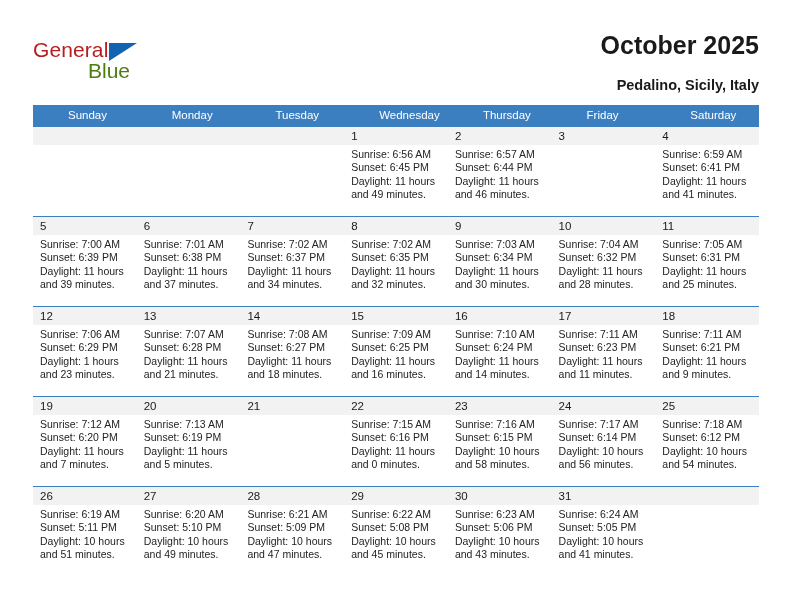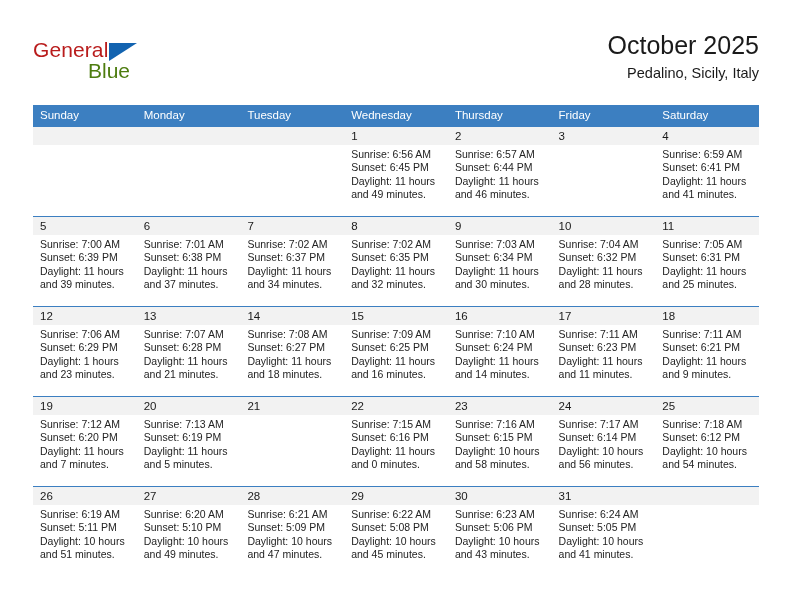--- a/index.html
+++ b/index.html
@@ -61,32 +61,33 @@
     height: 0;
     border-left: 28px solid #1263b0;
     border-bottom: 18px solid transparent;
   }
 
   .title-block {
     position: absolute;
     right: 0;
     top: 0;
     text-align: right;
+    font-weight: bold;
   }
   .cal-title {
     font-size: 25px;
     color: #1a1a1a;
     line-height: 30px;
     white-space: nowrap;
   }
   .cal-subtitle {
     font-size: 14.5px;
     color: #1a1a1a;
     line-height: 22px;
-    margin-top: 2px;
+    margin-top: 14px;
     white-space: nowrap;
   }
 
   
   .calendar {
     position: absolute;
     left: 33px;
     top: 105px;
     width: 726px;
   }
@@ -98,20 +99,21 @@
   }
   .dow {
     flex: 1 1 0;
     color: #ffffff;
     font-size: 11.5px;
     line-height: 21px;
     padding-left: 7px;
     box-sizing: border-box;
     white-space: nowrap;
     overflow: hidden;
+    margin-left: 28px;
   }
 
   .week {
     display: flex;
     width: 100%;
     border-top: 1px solid #3c7fc1;
   }
   .week:first-of-type {
     border-top: none;
   }

